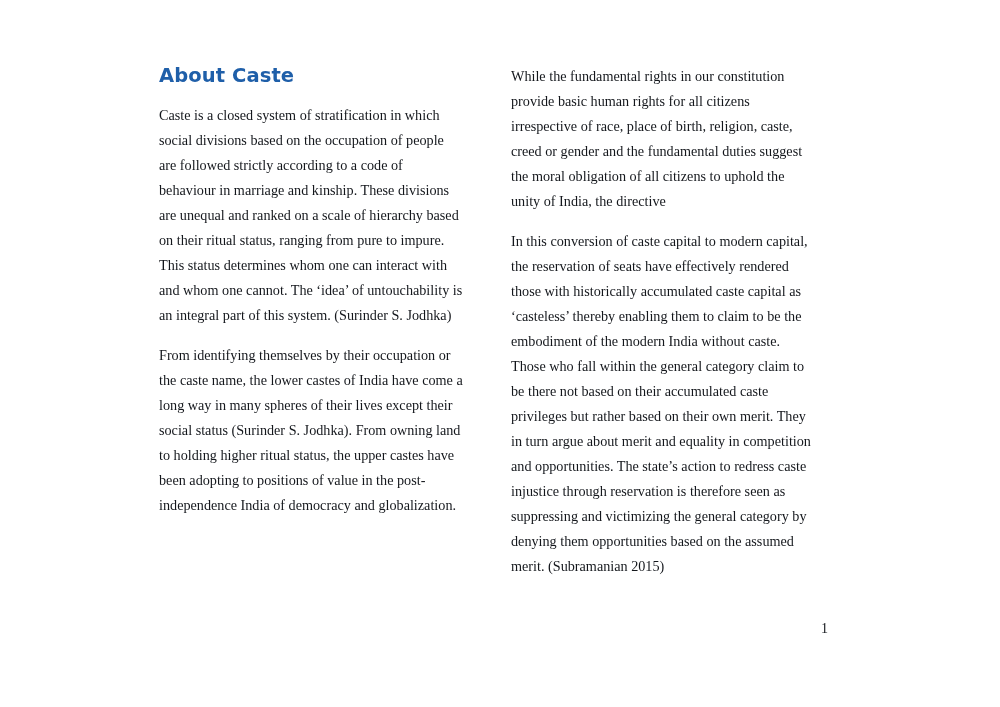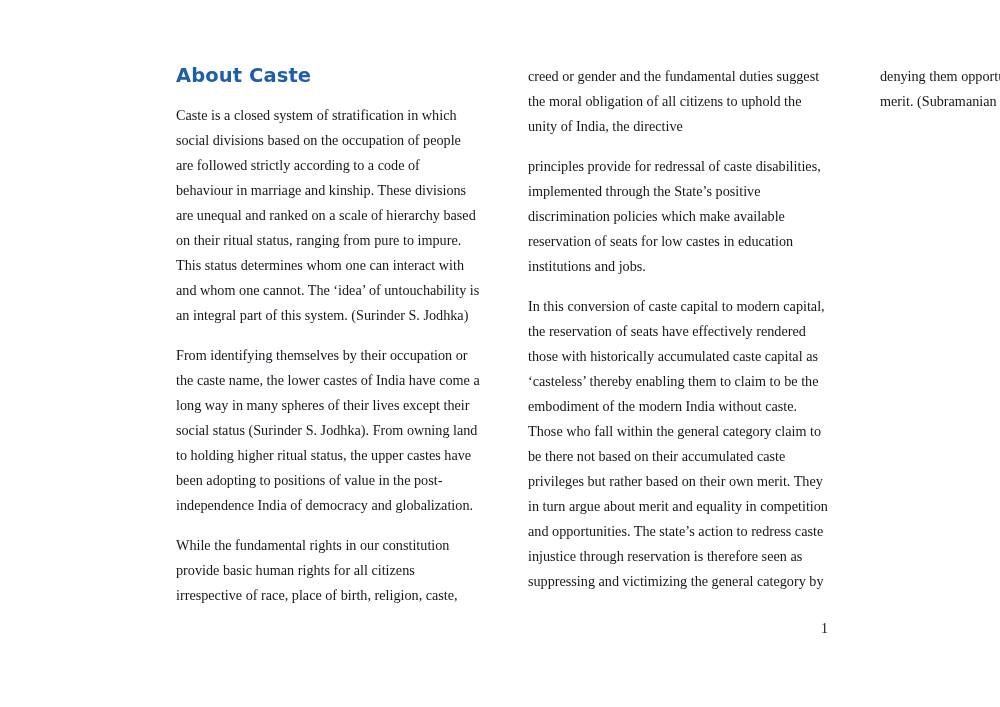--- a/index.html
+++ b/index.html
@@ -15,21 +15,21 @@
     overflow: hidden;
   }
   .page {
     position: relative;
     width: 1000px;
     height: 707px;
     box-sizing: border-box;
   }
   .content {
     position: absolute;
-    left: 176px;
+    left: 159px;
     top: 64px;
     width: 656px;
     height: 560px;
     column-count: 2;
     column-gap: 48px;
   }
   .doc-title {
     font-family: "DejaVu Sans", sans-serif;
     font-size: 19.5px;
     font-weight: bold;
@@ -69,21 +69,20 @@
   <div class="content">
 
     <h1 class="doc-title">About Caste</h1>
 
     <p class="para">Caste is a closed system of stratification in which social divisions based on the occupation of people are followed strictly according to a code of behaviour in marriage and kinship. These divisions are unequal and ranked on a scale of hierarchy based on their ritual status, ranging from pure to impure. This status determines whom one can interact with and whom one cannot. The ‘idea’ of untouchability is an integral part of this system. (Surinder S. Jodhka)</p>
 
     <p class="para">From identifying themselves by their occupation or the caste name, the lower castes of India have come a long way in many spheres of their lives except their social status (Surinder S. Jodhka). From owning land to holding higher ritual status, the upper castes have been adopting to positions of value in the post-independence India of democracy and globalization.</p>
 
     <p class="para">While the fundamental rights in our constitution provide basic human rights for all citizens irrespective of race, place of birth, religion, caste, creed or gender and the fundamental duties suggest the moral obligation of all citizens to uphold the unity of India, the directive</p>
 
-    <p class="para">principles provide for redressal of caste disabilities, implemented through the State’s positive discrimination policies which make available reservation of seats for low castes in education institutions and jobs.</p>
 
     <p class="para">In this conversion of caste capital to modern capital, the reservation of seats have effectively rendered those with historically accumulated caste capital as ‘casteless’ thereby enabling them to claim to be the embodiment of the modern India without caste. Those who fall within the general category claim to be there not based on their accumulated caste privileges but rather based on their own merit. They in turn argue about merit and equality in competition and opportunities. The state’s action to redress caste injustice through reservation is therefore seen as suppressing and victimizing the general category by denying them opportunities based on the assumed merit. (Subramanian 2015)</p>
 
   </div>
 
   <div class="page-number">1</div>
 
 </div>
 
 </body></html>

